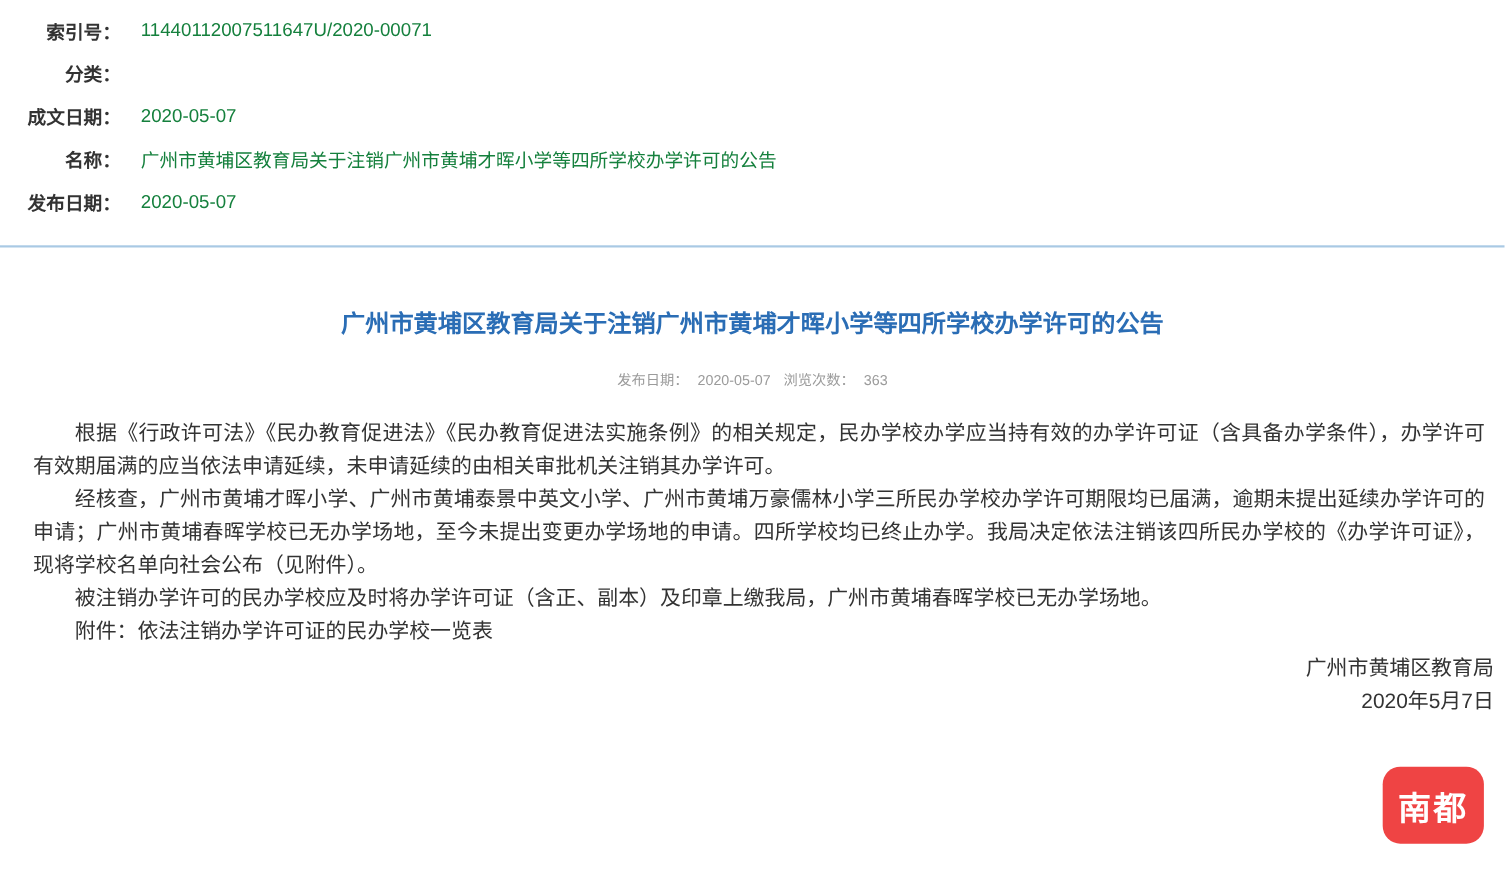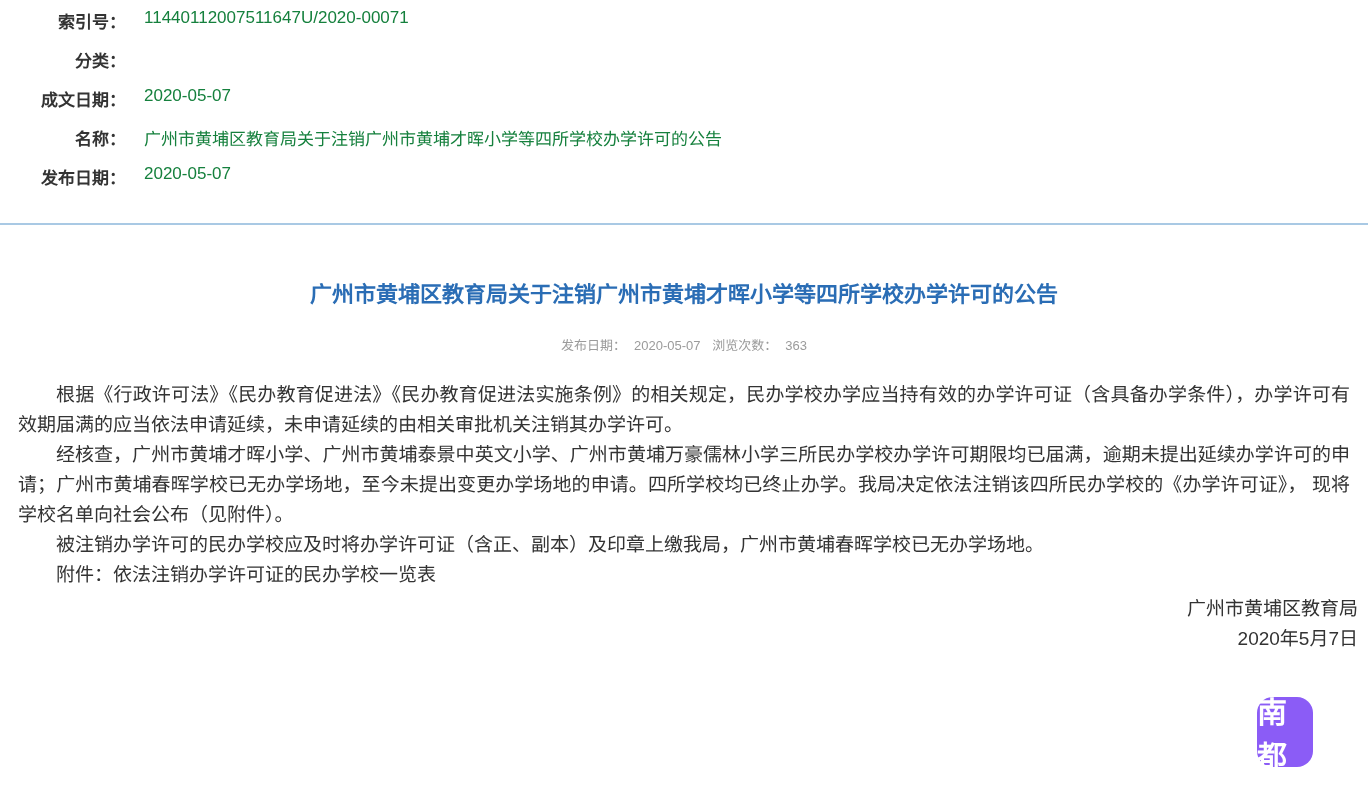--- a/index.html
+++ b/index.html
@@ -7,21 +7,21 @@
     position: relative;
     width: 1368px;
     height: 793px;
     background: #ffffff;
     overflow: hidden;
     font-family: "Liberation Sans", "DejaVu Sans", sans-serif;
     color: #333333;
   }
   
   .meta { padding-top: 8px; }
-  .meta-row { height: 39px; display: flex; align-items: flex-start; margin-left: 16px; }
+  .meta-row { height: 39px; display: flex; align-items: center; }
   .meta-label {
     width: 110px;
     flex: 0 0 110px;
     text-align: right;
     font-weight: bold;
     font-size: 17px;
     color: #333333;
     white-space: nowrap;
   }
   .meta-value {
@@ -51,38 +51,39 @@
     color: #9b9b9b;
   }
   .pub-info span { margin: 0 4px; }
   .body-text {
     margin-top: 26px;
     padding: 0 18px;
     font-size: 19px;
     line-height: 30px;
     color: #333333;
     text-align: justify;
+    margin-left: 12px;
   }
   .body-text p { margin: 0; text-indent: 2em; }
   .signature {
     margin-top: 4px;
     padding-right: 10px;
     text-align: right;
     font-size: 19px;
     line-height: 30px;
     color: #333333;
   }
   
   .press-logo {
     position: absolute;
     left: 1257px;
     top: 697px;
-    width: 56px;
+    width: 92px;
     height: 70px;
-    background: #8b5cf6;
+    background: #ef4444;
     border-radius: 16px;
     display: flex;
     align-items: center;
     justify-content: center;
     color: #ffffff;
     font-size: 30px;
     font-weight: bold;
     letter-spacing: 2px;
     z-index: 2;
   }

